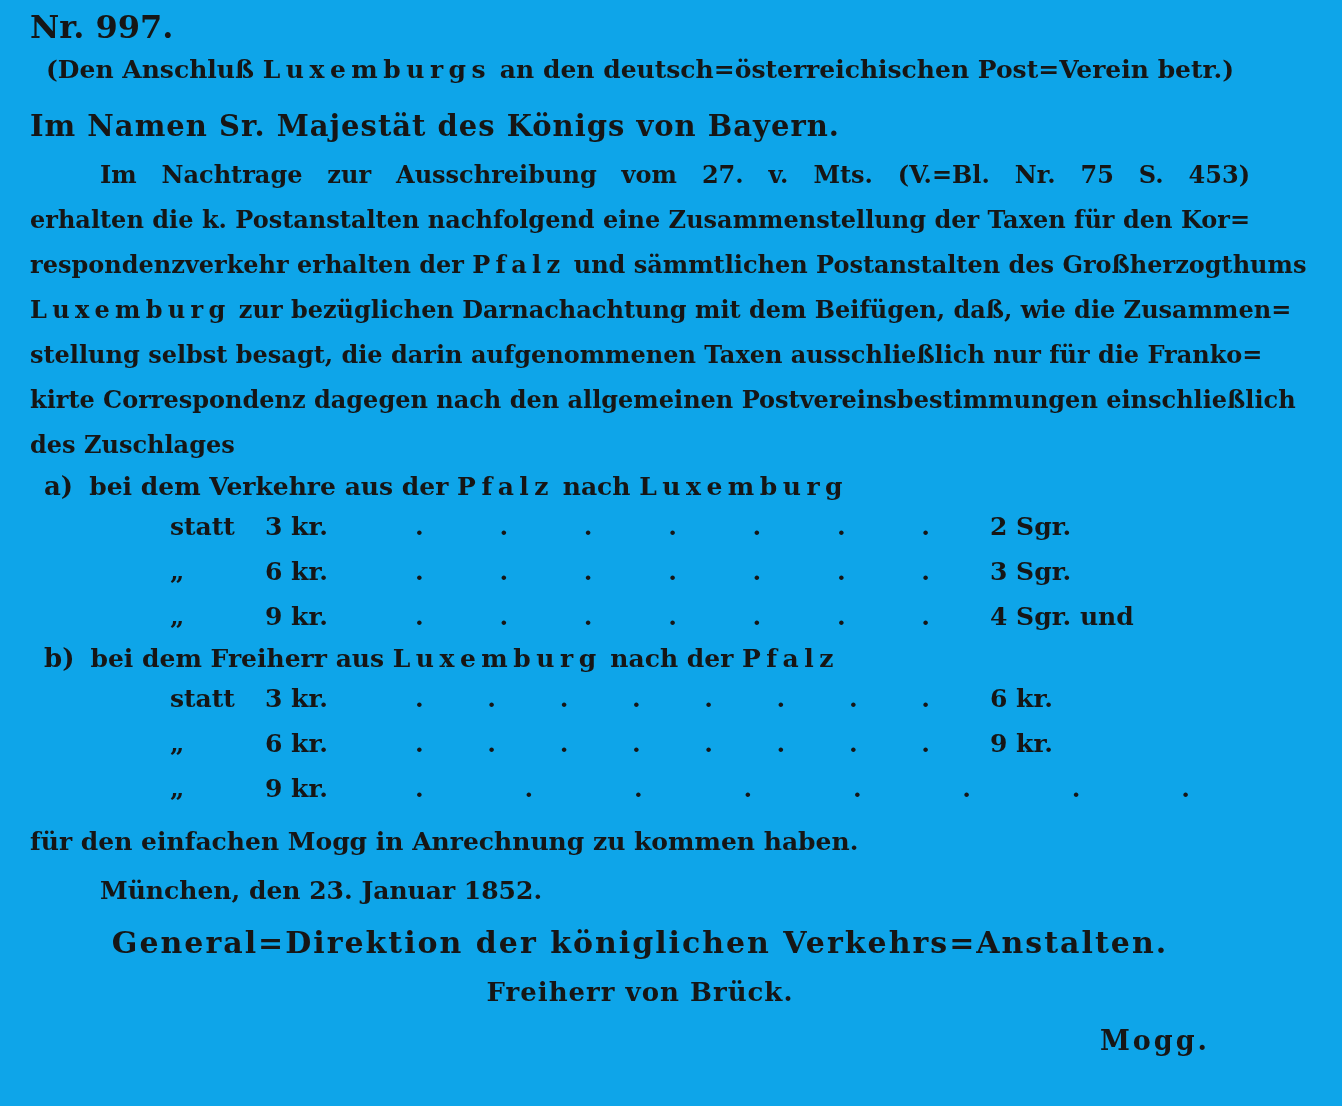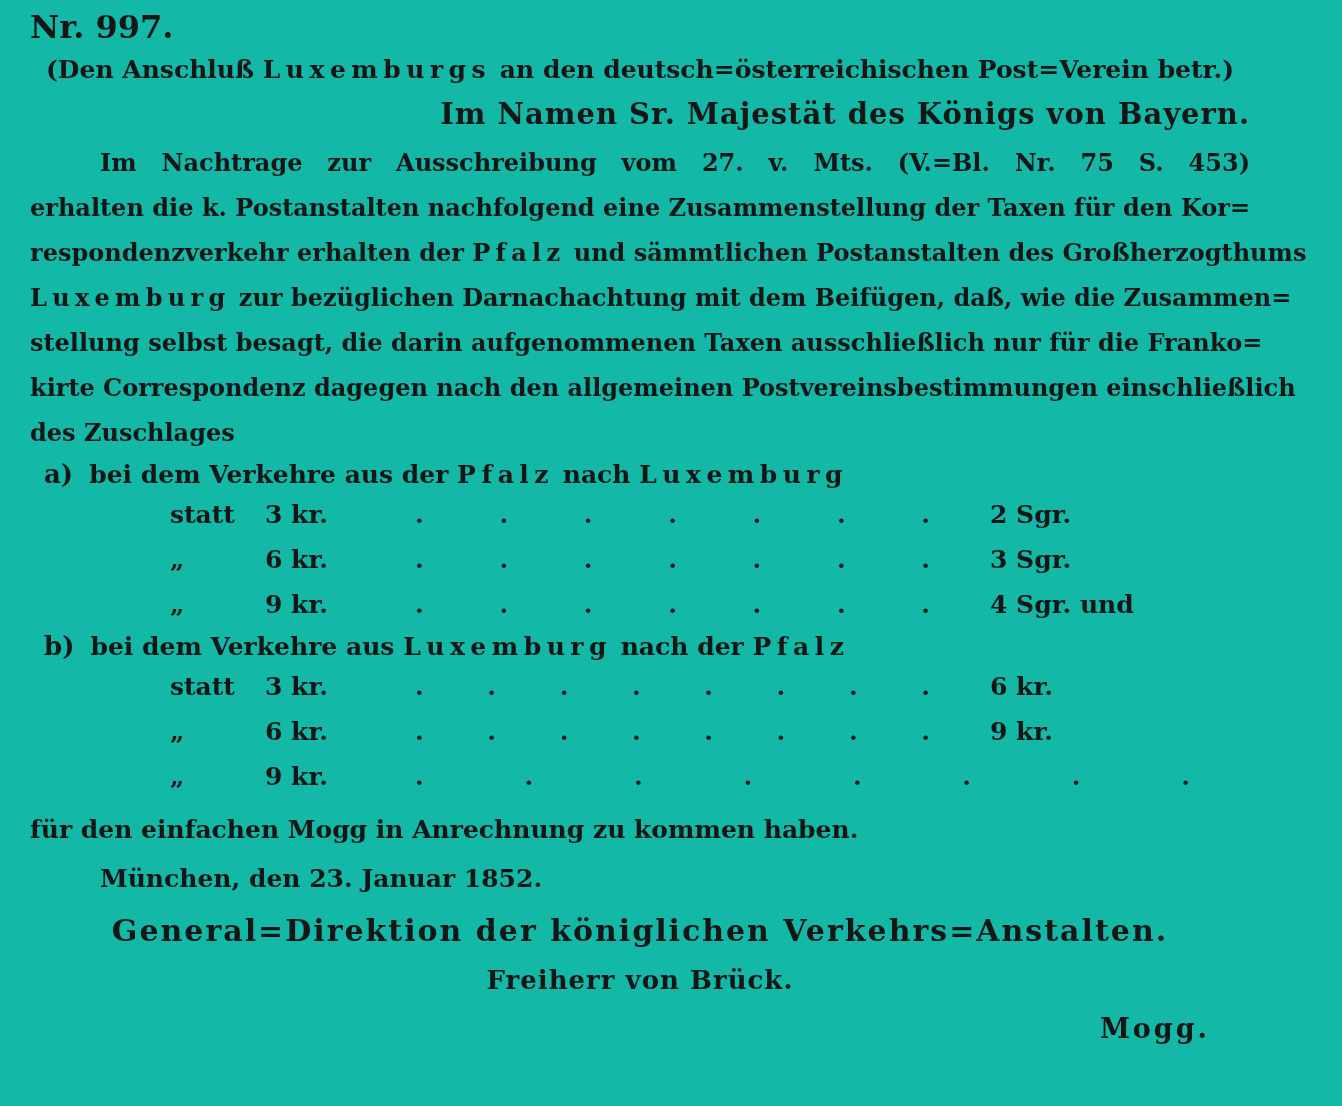--- a/index.html
+++ b/index.html
@@ -1,30 +1,30 @@
 <!DOCTYPE html>
 <html><head>
 <meta charset="utf-8">
 <style>
   html, body { margin: 0; padding: 0; background: #ffffff; }
   .page {
     position: relative;
     width: 1342px;
     height: 1106px;
     box-sizing: border-box;
-    background: #14b8a6;
+    background: #0ea5e9;
     color: #161616;
     font-family: "DejaVu Serif", serif;
     font-weight: bold;
     padding: 6px 92px 0 30px;
     overflow: hidden;
   }
   .doc-number { font-size: 32px; line-height: 42px; }
   .subject { text-align: center; font-size: 25px; line-height: 36px; margin-top: 4px; }
-  .title { text-align: right; font-size: 29px; line-height: 40px; margin-top: 6px; letter-spacing: 1px; }
+  .title { text-align: left; font-size: 29px; line-height: 40px; margin-top: 18px; letter-spacing: 1px; }
   .paragraph { margin-top: 6px; }
   .pline { font-size: 24px; line-height: 45px; white-space: nowrap; }
   .pline.just { text-align: justify; text-align-last: justify; }
   .pline.ind { text-indent: 70px; }
   .sp { letter-spacing: 0.22em; }
   .section { margin-top: 2px; }
   .sec-head { font-size: 25px; line-height: 34px; padding-left: 14px; white-space: nowrap; }
   .sec-label { font-size: 26px; margin-right: 16px; }
   .rate-row { display: flex; align-items: center; font-size: 25px; line-height: 45px; padding-left: 140px; white-space: nowrap; }
   .prefix { display: inline-block; width: 95px; }
@@ -94,21 +94,21 @@
             <span>.</span>
             <span>.</span>
             <span>.</span>
             <span>.</span>
             <span>.</span>
           </span>
           <span class="value">4 Sgr. und</span>
         </div>
       </div>
       <div class="section">
-        <div class="sec-head"><span class="sec-label">b)</span><span>bei dem Verkehre aus </span><span class="sp">Luxemburg</span><span> nach der </span><span class="sp">Pfalz</span></div>
+        <div class="sec-head"><span class="sec-label">b)</span><span>bei dem Freiherr aus </span><span class="sp">Luxemburg</span><span> nach der </span><span class="sp">Pfalz</span></div>
         <div class="rate-row">
           <span class="prefix">statt</span>
           <span class="amount">3 kr.</span>
           <span class="dots">
             <span>.</span>
             <span>.</span>
             <span>.</span>
             <span>.</span>
             <span>.</span>
             <span>.</span>

